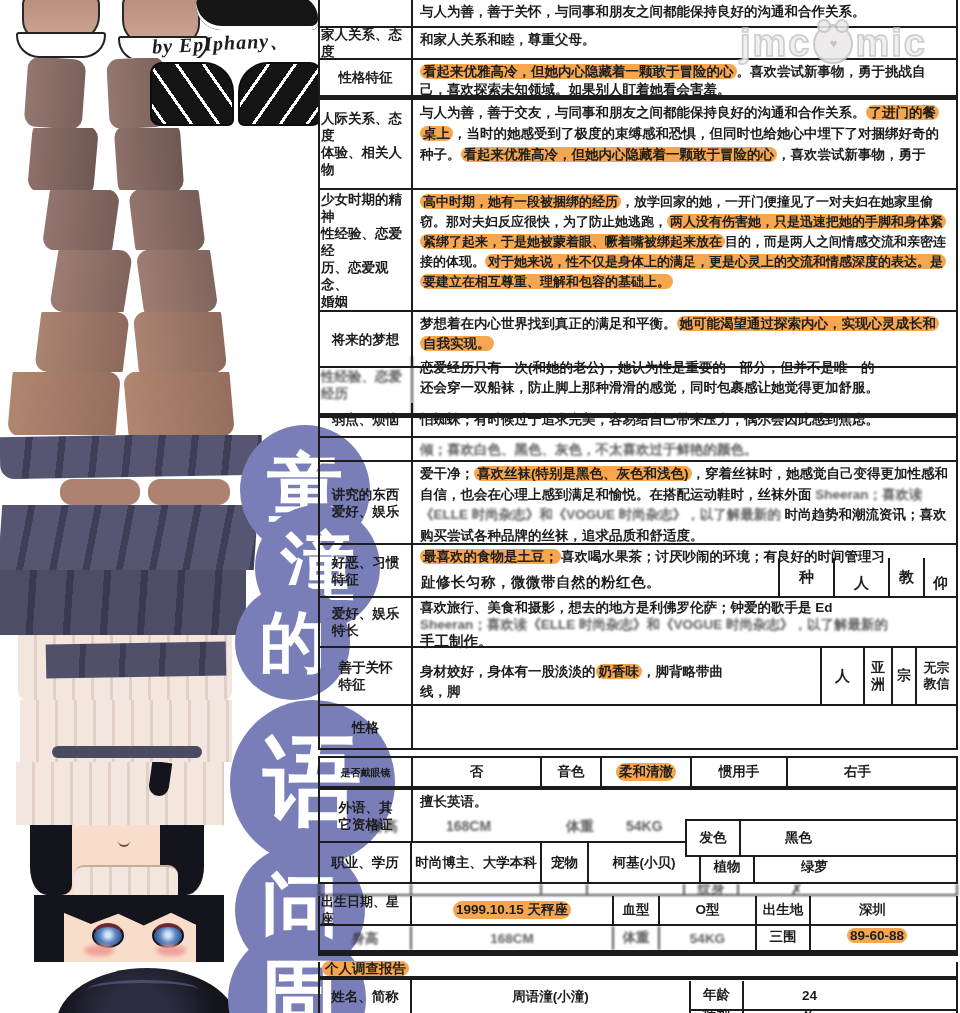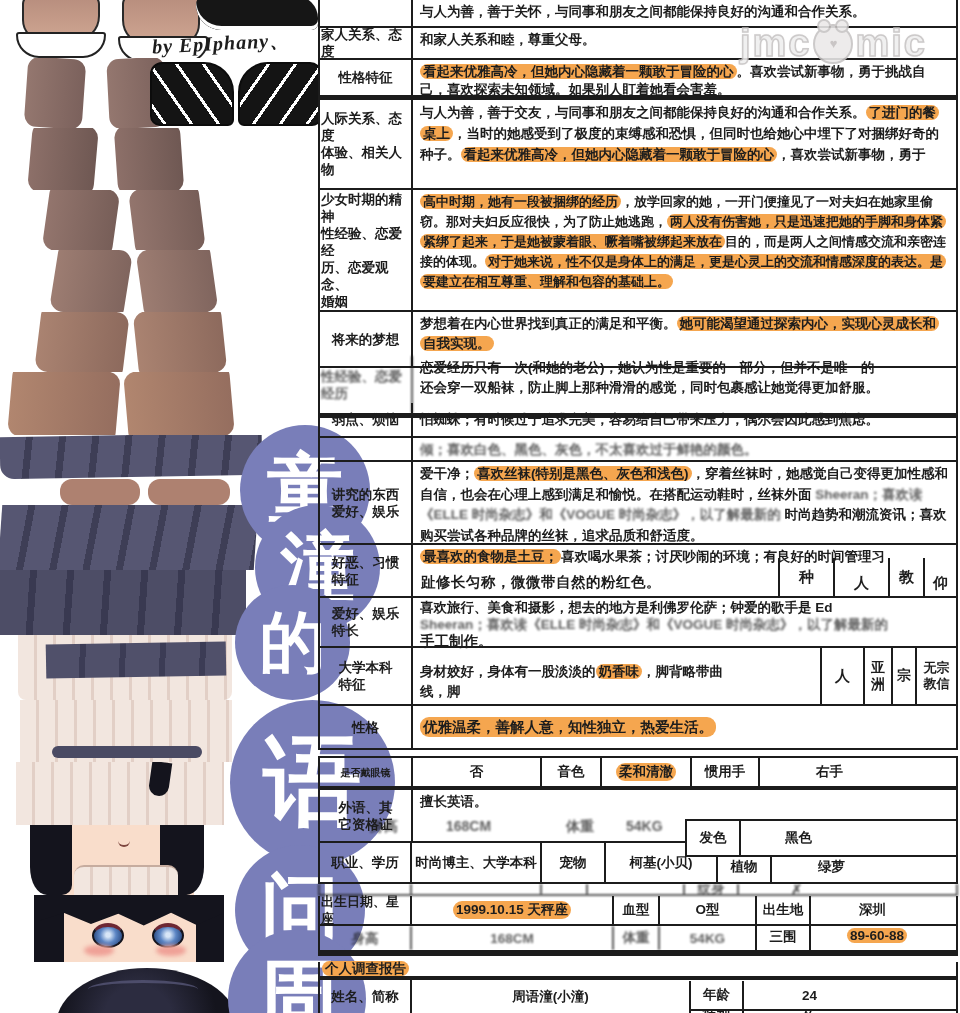--- a/index.html
+++ b/index.html
@@ -237,48 +237,45 @@
   <div class="lbl">爱好、娱乐
 特长</div>
   <div class="ct" style="line-height:17px;padding-top:1px">
     <span style="display:block">喜欢旅行、美食和摄影，想去的地方是利佛罗伦萨；钟爱的歌手是 Ed</span>
     <span class="blurry" style="display:block">Sheeran；喜欢读《ELLE 时尚杂志》和《VOGUE 时尚杂志》，以了解最新的</span>
     <span style="display:block;font-size:14.5px">手工制作。</span>
   </div>
 </div>
 
 <div class="row" style="top:648px;height:58px">
-  <div class="lbl">大学本科
+  <div class="lbl">善于关怀
 特征</div>
   <div class="ct" style="display:flex;align-items:flex-end;width:320px;flex:none">
     <span><span>身材姣好，身体有一股淡淡的</span><span class="hl">奶香味</span><span>，脚背略带曲线，脚</span></span>
   </div>
   <div class="mini" style="right:0;top:0;bottom:0">
     <div class="cell" style="width:43px;font-size:15px">人</div>
     <div class="cell" style="width:28px;font-size:14px;line-height:17px">亚
 洲</div>
     <div class="cell" style="width:24px;font-size:14px">宗</div>
     <div class="cell" style="width:41px;font-size:13px;line-height:16px">无宗
 教信</div>
   </div>
 </div>
 
 <div class="row" style="top:706px;height:44px">
   <div class="lbl">性格</div>
-  <div class="ct" style="display:flex;align-items:center;font-size:14.5px">
-      <span class="hl">优雅温柔，善解人意，知性独立，热爱生活。</span>
-    </div>
 </div>
 
 <div class="row thickt" style="top:756px;height:34px;border-bottom-width:4px">
   <div class="lbl" style="font-size:10px">是否戴眼镜</div>
   <div class="cell first" style="width:127px">否</div>
   <div class="cell" style="width:60px">音色</div>
   <div class="cell" style="width:90px"><span class="hl">柔和清澈</span></div>
-  <div class="cell" style="width:68px">惯用手</div>
+  <div class="cell" style="width:96px">惯用手</div>
   <div class="cell" style="flex:1;justify-content:flex-start;padding-left:56px">右手</div>
 </div>
 
 <div class="row" style="top:790px;height:53px">
   <div class="lbl">外语、其
 它资格证</div>
   <div class="ct">擅长英语。</div>
 </div>
 
 <div class="abs blurry" style="left:318px;top:818px;width:370px;height:24px;z-index:3;font-weight:700;font-size:14px">
@@ -288,21 +285,21 @@
   <span class="abs" style="left:308px">54KG</span>
 </div>
 <div class="abs" style="left:685px;top:819px;width:273px;height:38px;display:flex;border:2px solid #1c1c1c;box-sizing:border-box;background:#fff;z-index:3">
   <div class="cell first" style="width:52px">发色</div>
   <div class="cell" style="flex:1;justify-content:flex-start;padding-left:44px">黑色</div>
 </div>
 
 <div class="row" style="top:843px;height:41px">
   <div class="lbl" style="width:92px">职业、学历</div>
   <div class="cell first" style="width:128px;font-size:13.5px">时尚博主、大学本科</div>
-  <div class="cell" style="width:64px">宠物</div>
+  <div class="cell" style="width:47px">宠物</div>
   <div class="cell" style="width:112px">柯基(小贝)</div>
   <div class="cell" style="width:54px;align-items:flex-end;padding-bottom:6px">植物</div>
   <div class="cell" style="flex:1;justify-content:flex-start;padding-left:46px;align-items:flex-end;padding-bottom:6px">绿萝</div>
 </div>
 
 <div class="row blurry" style="top:884px;height:12px;overflow:hidden">
   <div class="lbl" style="width:92px"></div>
   <div class="cell first" style="width:128px"></div>
   <div class="cell" style="width:46px"></div>
   <div class="cell" style="width:97px"></div>

